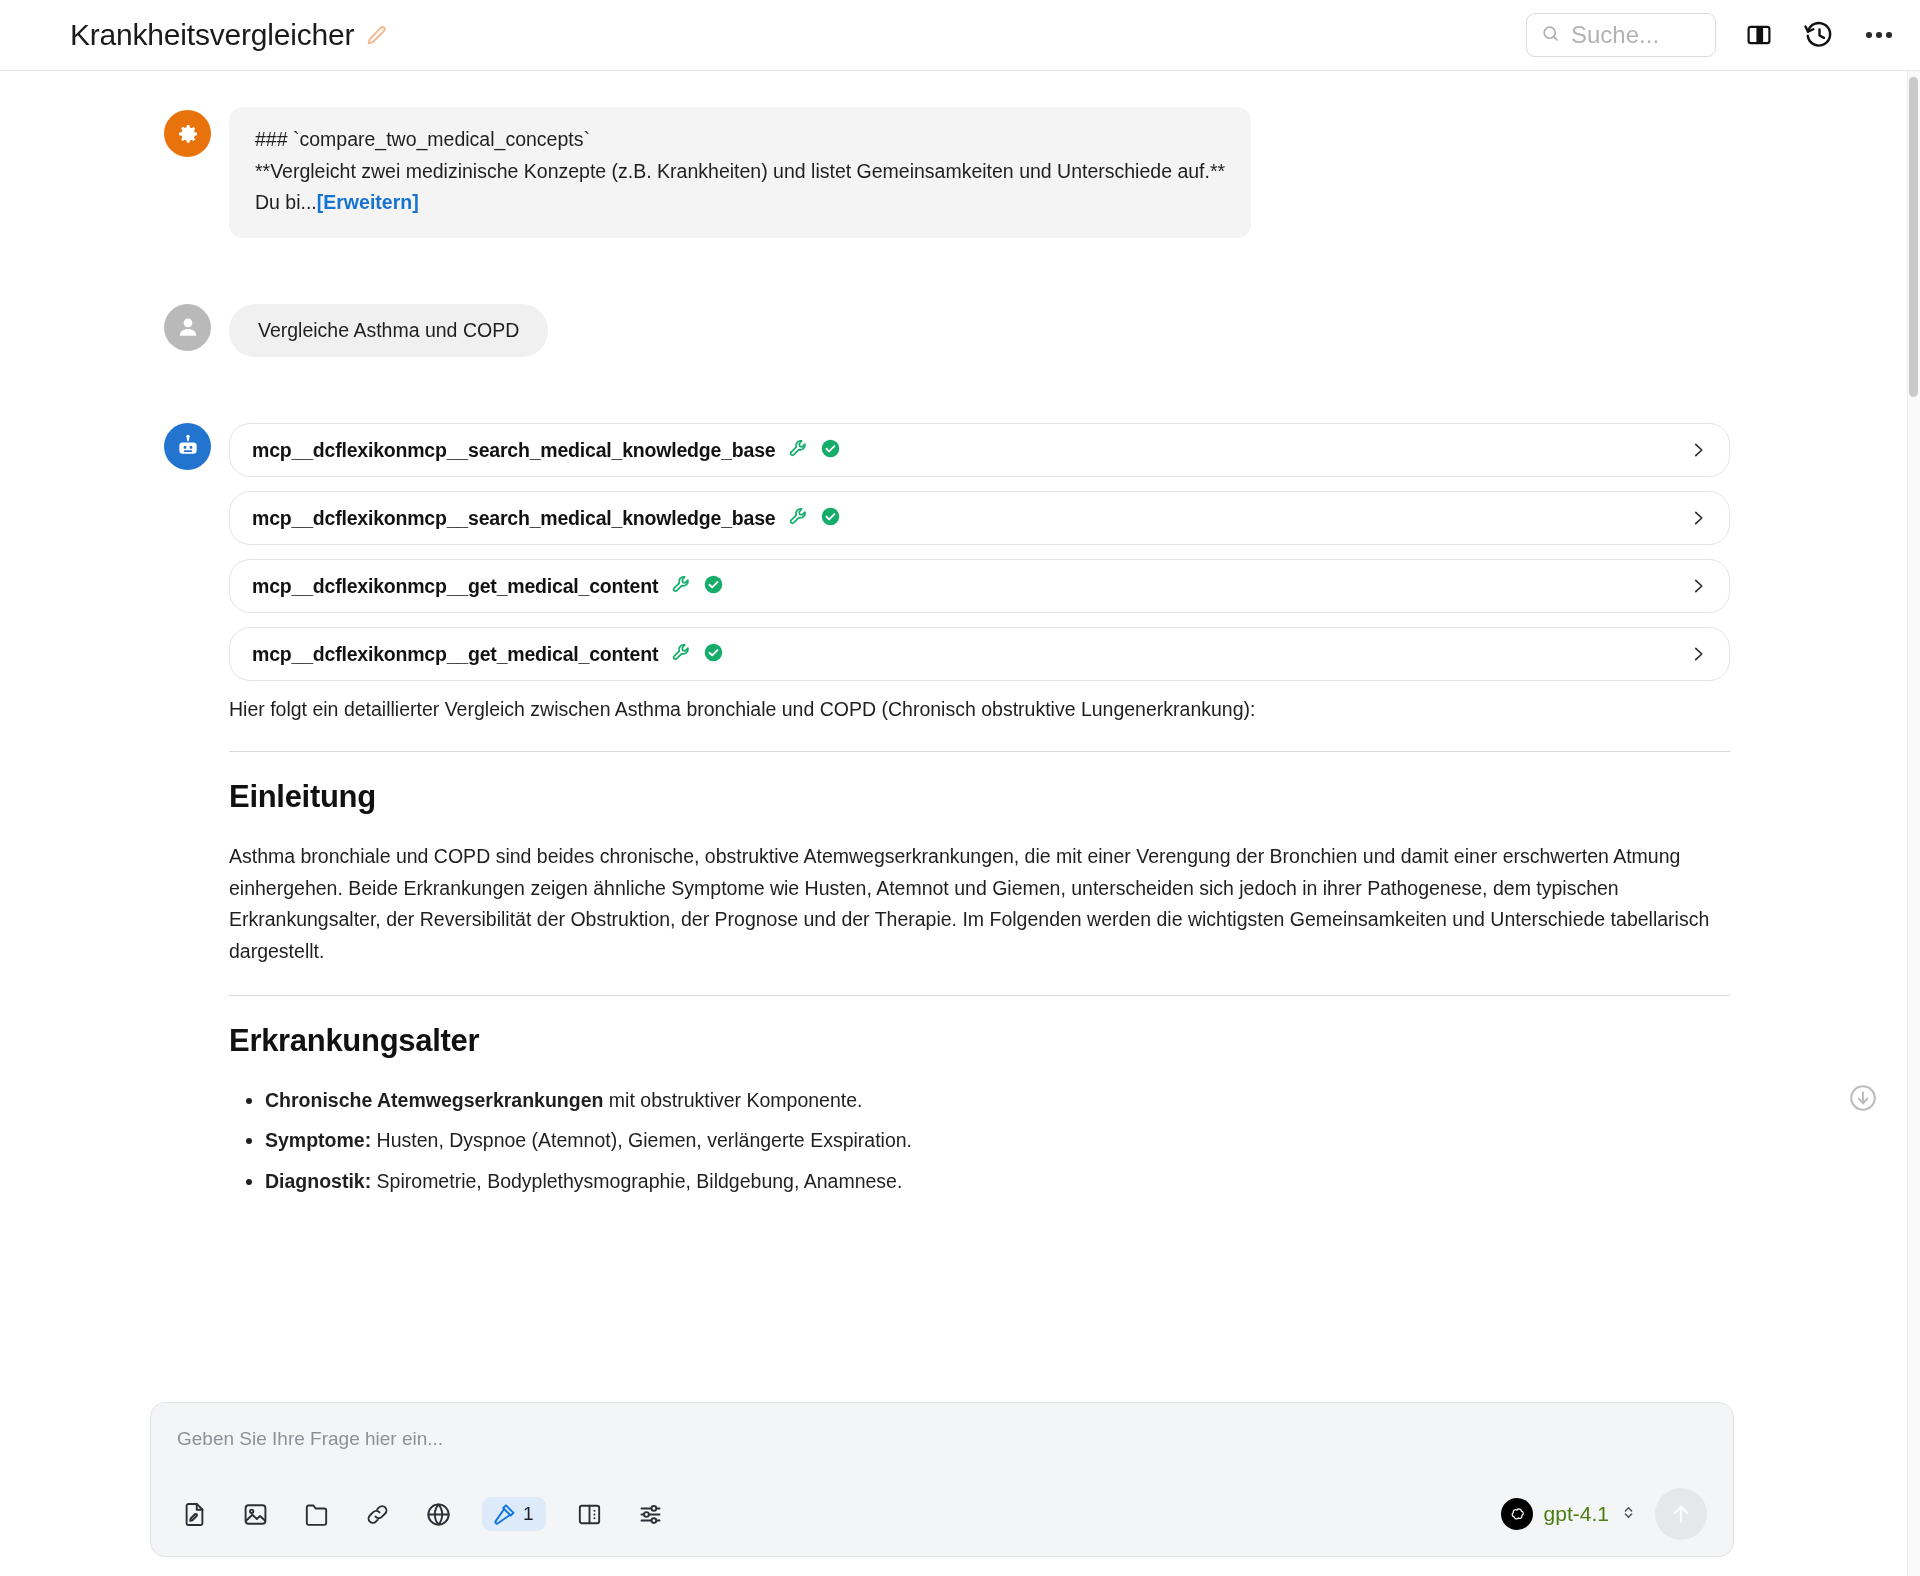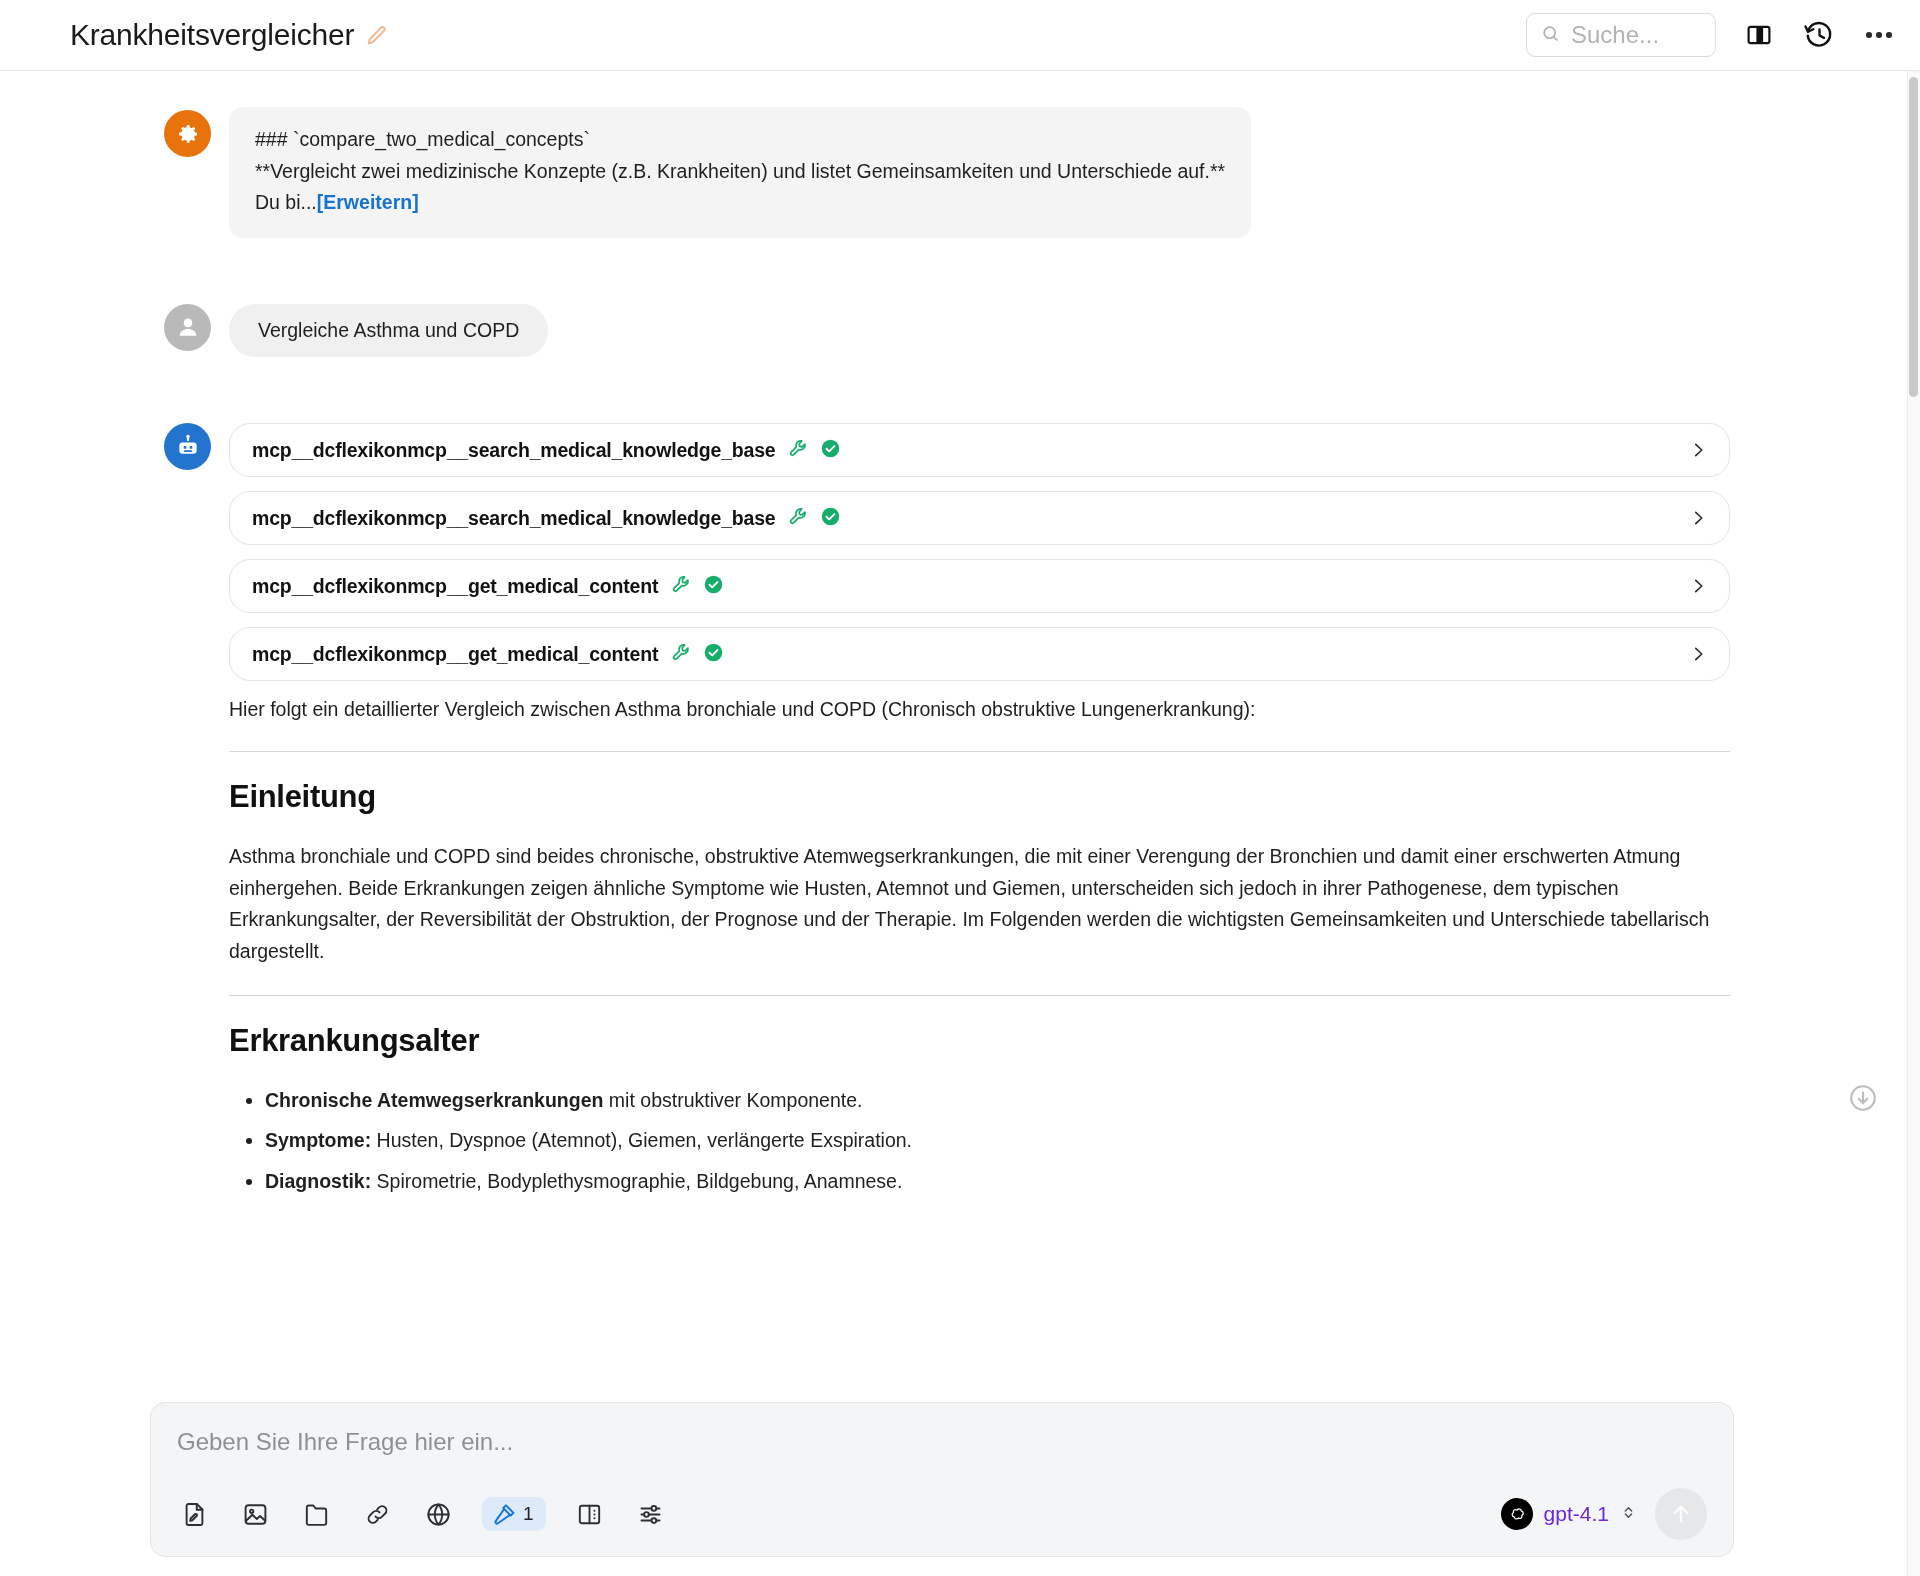--- a/index.html
+++ b/index.html
@@ -220,21 +220,21 @@
     position: absolute;
     left: 150px;
     right: 186px;
     bottom: 19px;
     background: #f4f5f7;
     border: 1px solid #e2e4e8;
     border-radius: 15px;
     padding: 25px 26px 16px 26px;
   }
   .composer .input-line {
-    font-size: 24px;
+    font-size: 19px;
     color: #8d9096;
     height: 46px;
     cursor: text;
   }
   .composer-bar {
     display: flex;
     align-items: center;
     gap: 27px;
     margin-top: 14px;
   }
@@ -262,21 +262,21 @@
   .model-pick {
     display: flex; align-items: center; gap: 11px;
     cursor: pointer;
   }
   .model-dot {
     width: 32px; height: 32px; border-radius: 50%;
     background: #000;
     display: flex; align-items: center; justify-content: center;
     color: #fff;
   }
-  .model-name { font-size: 21px; color: #6d28d9; }
+  .model-name { font-size: 21px; color: #4d7c0f; }
   .send-btn {
     width: 52px; height: 52px; border-radius: 50%;
     background: #e6e7e9;
     display: flex; align-items: center; justify-content: center;
     color: #fbfbfb;
     cursor: pointer;
   }
 </style>
 </head>
 <body>

